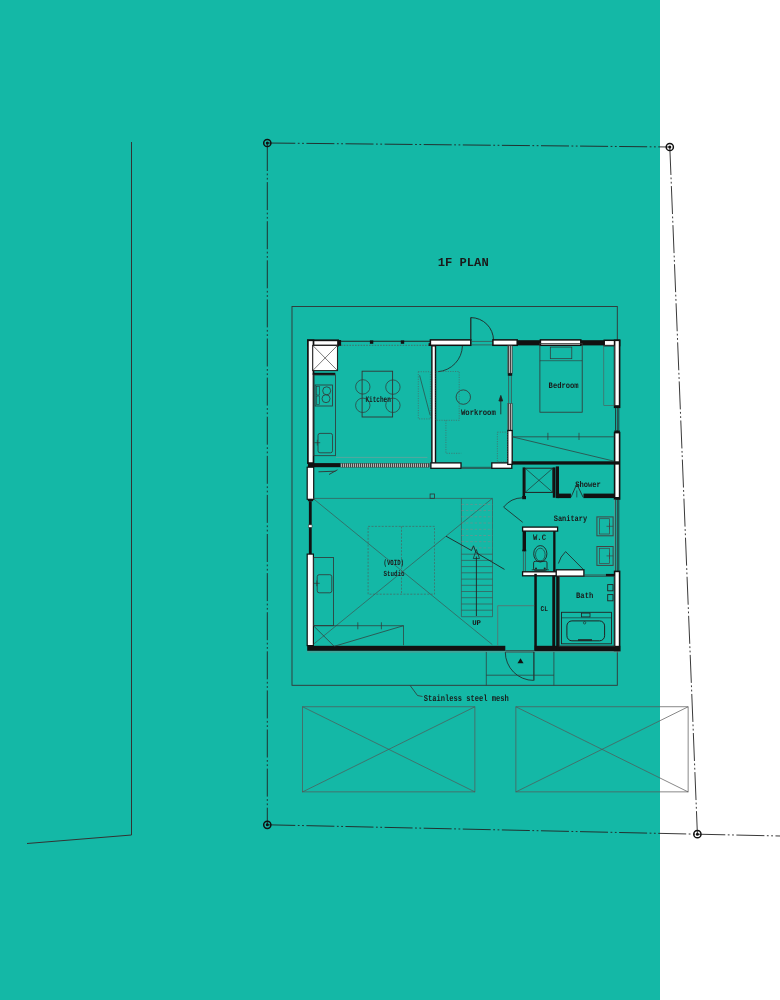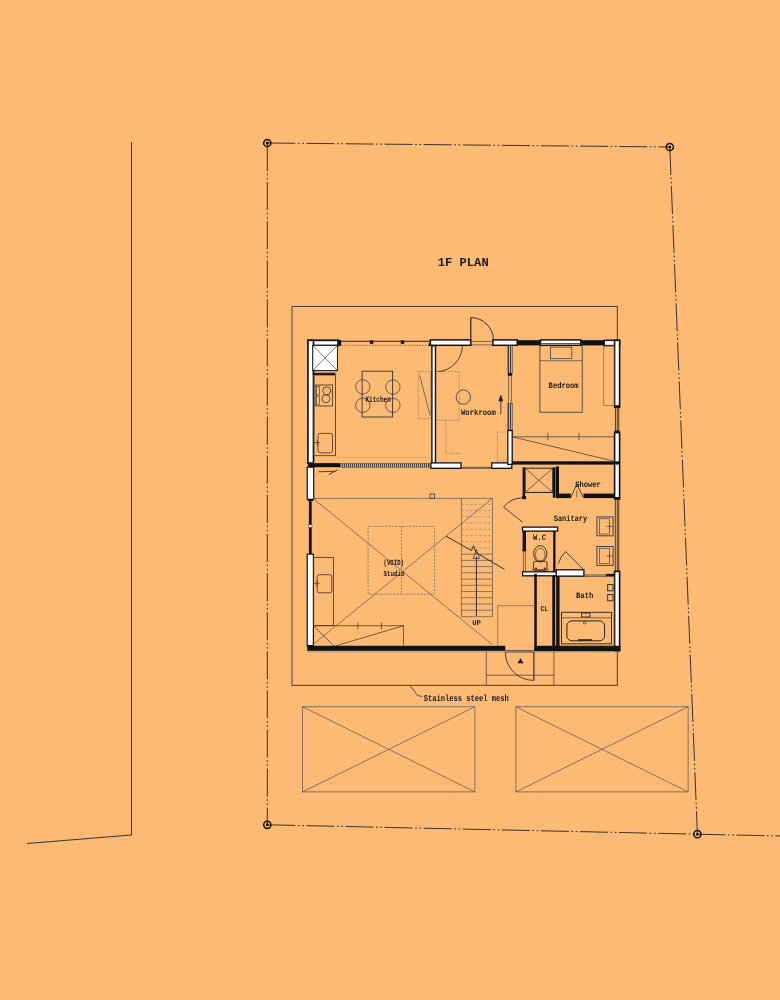--- a/index.html
+++ b/index.html
@@ -1,16 +1,16 @@
 <!DOCTYPE html>
 <html><head>
 <meta charset="utf-8">
 <style>
 html,body{margin:0;padding:0;background:#ffffff;}
-#page{width:780px;height:1000px;position:relative;background:#fdba74;}
+#page{width:660px;height:1000px;position:relative;background:#14b8a6;}
 text{font-family:"Liberation Mono", monospace;fill:#1a1a1a;-webkit-font-smoothing:antialiased;text-rendering:geometricPrecision;}
 </style>
 </head>
 <body>
 <div id="page">
 <svg width="780" height="1000" viewBox="0 0 780 1000" xmlns="http://www.w3.org/2000/svg">
 <defs>
 <pattern id="hatch" width="2" height="4" patternUnits="userSpaceOnUse">
 <rect width="2" height="4" fill="#d8d8d6"></rect>
 <line x1="0.7" y1="0" x2="0.7" y2="4" stroke="#222" stroke-width="1"></line>

